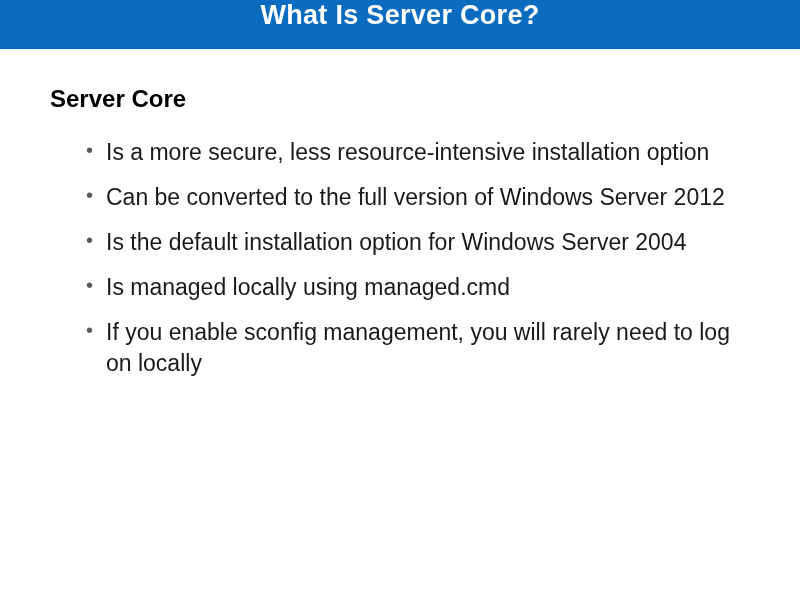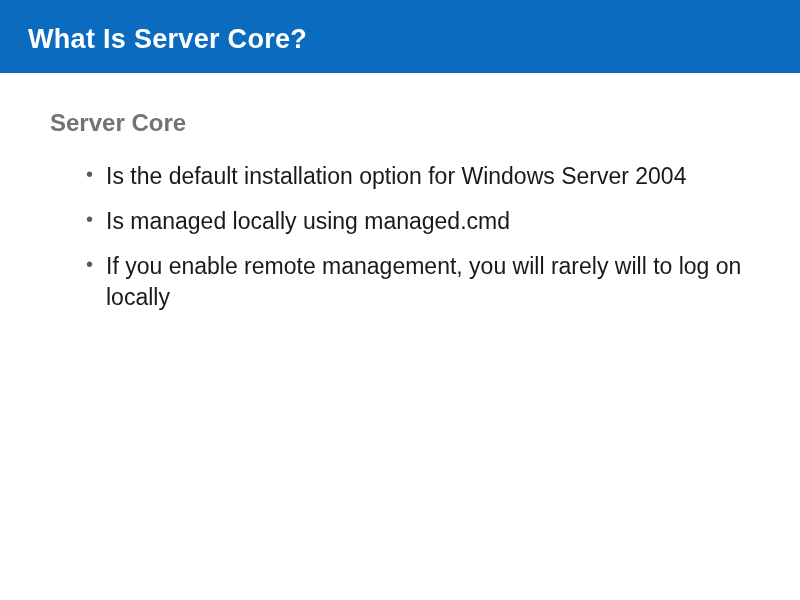--- a/index.html
+++ b/index.html
@@ -11,35 +11,36 @@
       overflow: hidden;
     }
     .slide {
       width: 100%;
       height: 100%;
       background: #ffffff;
       position: relative;
     }
     .title-bar {
       background: #0a6bbf;
-      padding: 24px 28px 18px 28px;
+      padding: 0 28px 18px 28px;
+      text-align: center;
     }
     .title-bar h1 {
       color: #ffffff;
       font-size: 27px;
       font-weight: bold;
       letter-spacing: 0.3px;
     }
     .content {
       padding: 36px 50px 20px 50px;
     }
     .subheading {
       font-size: 24px;
       font-weight: bold;
-      color: #737373;
+      color: #000000;
       margin-bottom: 24px;
     }
     .bullets {
       list-style: none;
       padding-left: 36px;
     }
     .bullets li {
       position: relative;
       font-size: 23px;
       color: #1a1a1a;
@@ -59,18 +60,20 @@
 </head>
 <body>
 
 <div class="slide">
   <div class="title-bar">
     <h1>What Is Server Core?</h1>
   </div>
   <div class="content">
     <div class="subheading">Server Core</div>
     <ul class="bullets">
+      <li>Is a more secure, less resource-intensive installation option</li>
+      <li>Can be converted to the full version of Windows Server 2012</li>
       <li>Is the default installation option for Windows Server 2004</li>
       <li>Is managed locally using managed.cmd</li>
-      <li>If you enable remote management, you will rarely will to log on locally</li>
+      <li>If you enable sconfig management, you will rarely need to log on locally</li>
     </ul>
   </div>
 </div>
 
 </body></html>

